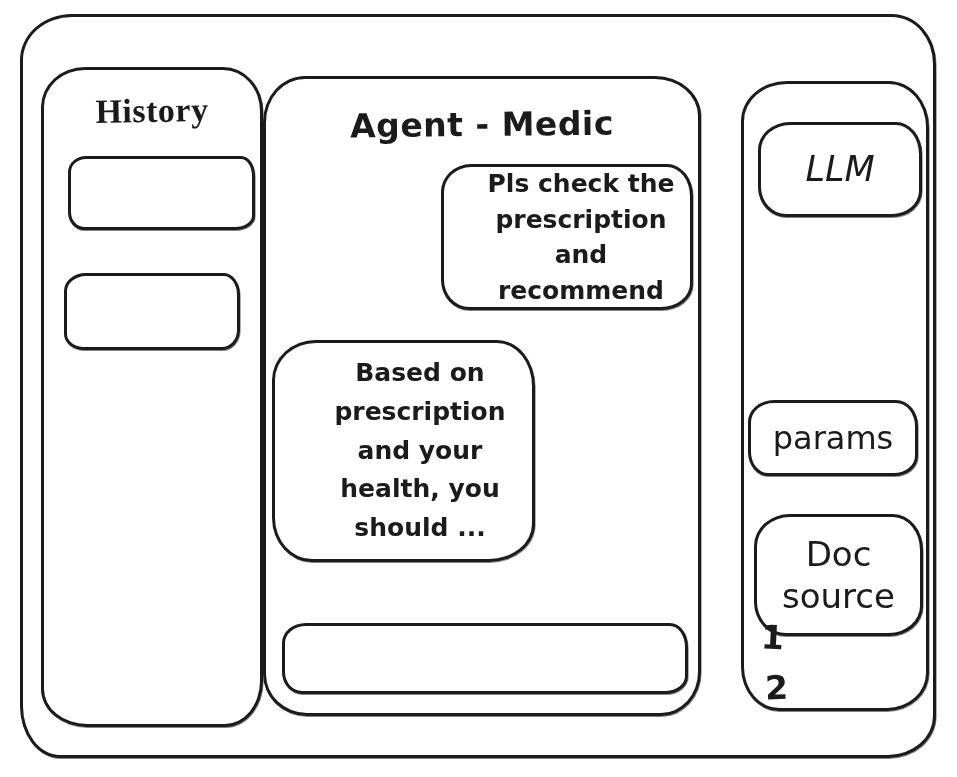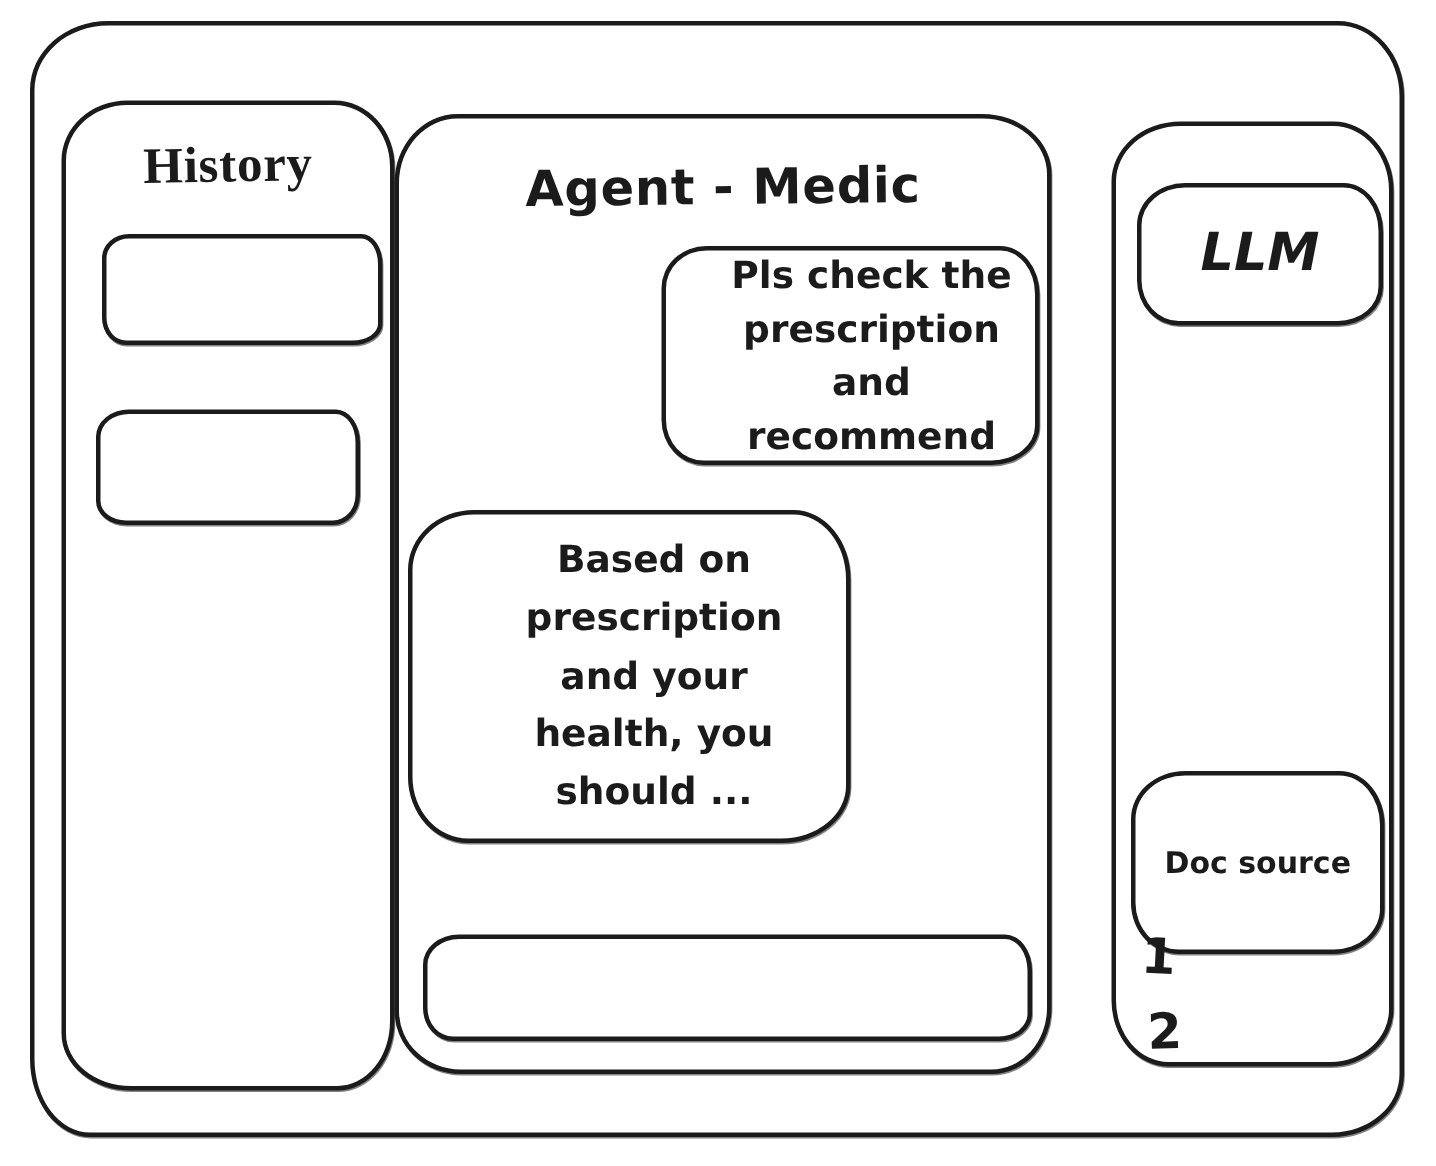--- a/index.html
+++ b/index.html
@@ -38,47 +38,47 @@
   
   #chatPanel     { left: 240px; top: 59px;  width: 438px; height: 640px;
                    border-radius: 42px 46px 40px 44px / 46px 40px 44px 42px; }
   #chatTitle     { left: 0; top: 26px; width: 100%; text-align: center;
                    font-size: 33px; transform: rotate(-0.6deg); }
   .bubble        { display: flex; align-items: center; justify-content: center;
                    text-align: center; white-space: pre-line; font-weight: 700; }
   #userBubble    { left: 175px; top: 85px;  width: 252px; height: 146px;
                    border-radius: 30px 26px 32px 28px / 28px 32px 26px 30px;
                    font-size: 25px; line-height: 1.42; padding-left: 28px; }
-  #assistantBubble { left: 6px; top: 261px; width: 295px; height: 222px;
+  #assistantBubble { left: 6px; top: 261px; width: 263px; height: 222px;
                    border-radius: 44px 38px 46px 40px / 40px 46px 38px 44px;
                    font-size: 25px; line-height: 1.55; padding-left: 33px; }
   #chatInput     { left: 16px; top: 544px; width: 406px; height: 71px;
                    border-radius: 24px 18px 22px 20px / 20px 24px 18px 22px;
                    font: 700 24px "DejaVu Sans", "Liberation Sans", sans-serif;
                    color: var(--stroke); padding: 0 18px; outline: none; }
 
   
   #toolsPanel    { left: 718px; top: 64px;  width: 188px; height: 630px;
                    border-radius: 46px 40px 42px 38px / 40px 46px 38px 44px; }
   .btn           { display: flex; align-items: center; justify-content: center;
-                   text-align: center; font-weight: 700; cursor: pointer;
+                   text-align: center; font-weight: 400; cursor: pointer;
                    font-family: "DejaVu Sans", "Liberation Sans", sans-serif;
                    color: var(--stroke); line-height: 1.25; }
   #btnLLM        { left: 14px; top: 38px;  width: 164px; height: 95px;
                    border-radius: 32px 26px 30px 28px / 28px 32px 26px 30px;
                    font-size: 35px; font-style: italic; }
   #btnOCR        { left: 15px; top: 152px; width: 163px; height: 93px;
                    border-radius: 28px 32px 26px 30px / 32px 28px 30px 26px;
                    font-size: 34px; }
   #btnParams     { left: 4px;  top: 316px; width: 170px; height: 76px;
                    border-radius: 26px 22px 24px 20px / 22px 26px 20px 24px;
                    font-size: 32px; }
   #btnDocSource  { left: 10px; top: 430px; width: 169px; height: 122px;
                    border-radius: 36px 30px 34px 32px / 32px 36px 30px 34px;
-                   font-size: 20px; padding: 6px; }
+                   font-size: 34px; padding: 6px; }
   .doc-num       { font-size: 33px; font-weight: 700; z-index: 3; }
   #docSrc1       { left: 17px; top: 534px; transform: rotate(3deg); }
   #docSrc2       { left: 21px; top: 584px; transform: rotate(-2deg); }
 </style>
 </head>
 <body>
 
 <div class="page">
   <div id="window" class="sk">
 
@@ -96,19 +96,20 @@
       <div id="assistantBubble" class="sk bubble">Based on
 prescription
 and your
 health, you
 should ...</div>
       <input id="chatInput" class="sk" value="" style="">
     </div>
 
     <div id="toolsPanel" class="sk">
       <button id="btnLLM" class="sk btn">LLM</button>
+      <button id="btnParams" class="sk btn">params</button>
       <button id="btnDocSource" class="sk btn">Doc source</button>
       <div id="docSrc1" class="txt doc-num">1</div>
       <div id="docSrc2" class="txt doc-num">2</div>
     </div>
 
   </div>
 </div>
 
 </body></html>

